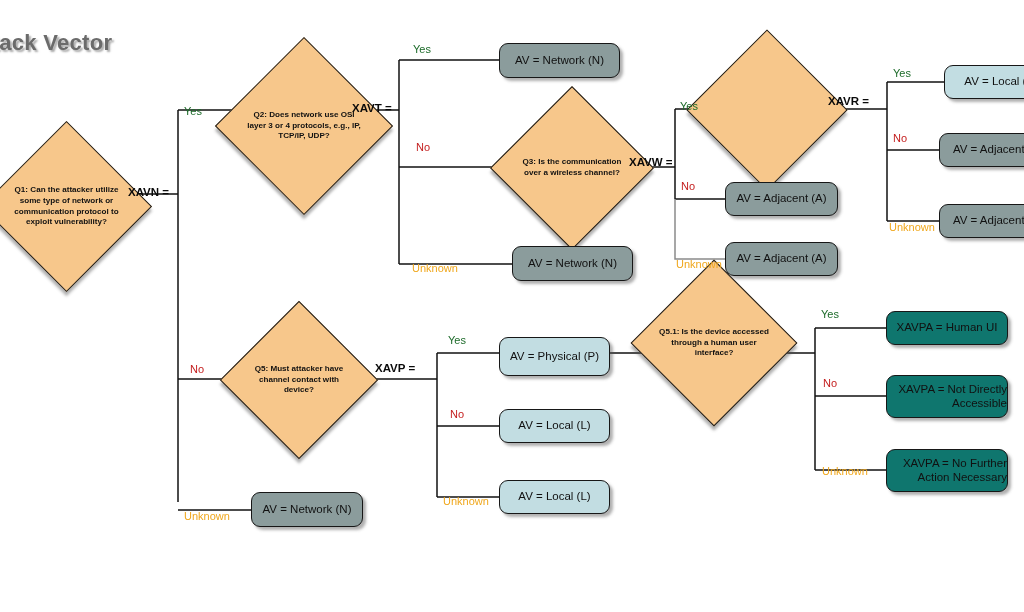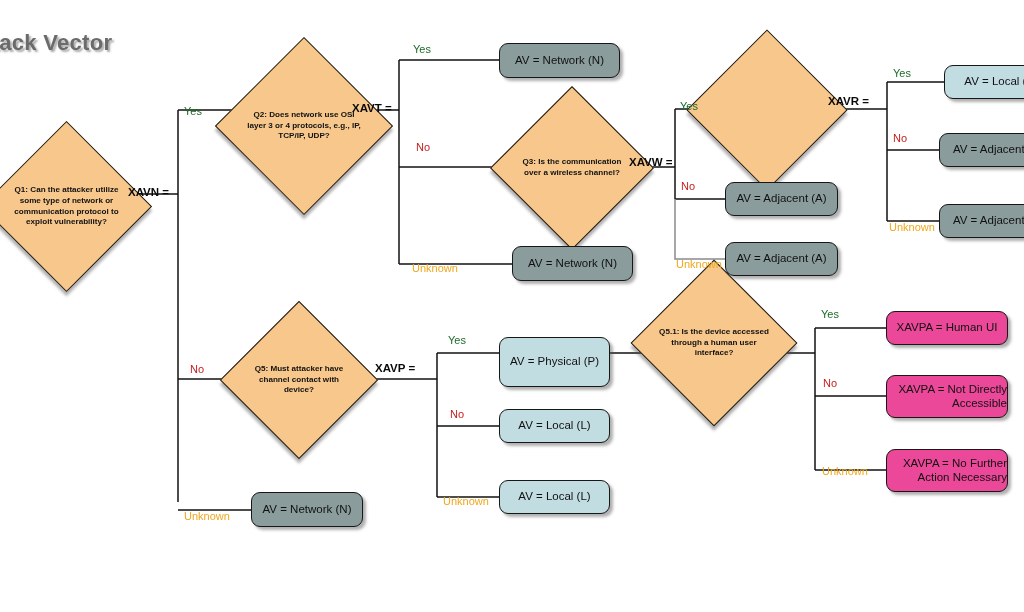--- a/index.html
+++ b/index.html
@@ -77,21 +77,21 @@
     border-radius: 9px;
     box-sizing: border-box;
     font-size: 11.5px;
     color: #111111;
     line-height: 1.18;
     padding: 0 0;
     box-shadow: 3px 3px 3px rgba(80,80,80,0.45);
   }
   .box.gray  { background: #8b9c9c; }
   .box.blue  { background: #c2dde2; }
-  .box.teal  { background: #ec4899; }
+  .box.teal  { background: #0f766e; }
 
   
   .elabel {
     position: absolute;
     font-size: 11px;
     white-space: nowrap;
   }
   .elabel.yes     { color: #1d6b2a; }
   .elabel.no      { color: #c41f1f; }
   .elabel.unknown { color: #f0a71c; margin-top: 16px; }
@@ -230,21 +230,21 @@
   <div class="box blue" style="left:944px; top:65px; width:113px; height:34px;">
     <span>AV = Local (L)</span>
   </div>
   <div class="box gray" style="left:939px; top:133px; width:118px; height:34px;">
     <span>AV = Adjacent (A)</span>
   </div>
   <div class="box gray" style="left:939px; top:204px; width:118px; height:34px;">
     <span>AV = Adjacent (A)</span>
   </div>
 
-  <div class="box blue" style="left:499px; top:337px; width:111px; height:50px;">
+  <div class="box blue" style="left:499px; top:337px; width:111px; height:39px;">
     <span>AV = Physical (P)</span>
   </div>
   <div class="box blue" style="left:499px; top:409px; width:111px; height:34px;">
     <span>AV = Local (L)</span>
   </div>
   <div class="box blue" style="left:499px; top:480px; width:111px; height:34px;">
     <span>AV = Local (L)</span>
   </div>
 
   <div class="box teal" style="left:886px; top:311px; width:122px; height:34px;">

